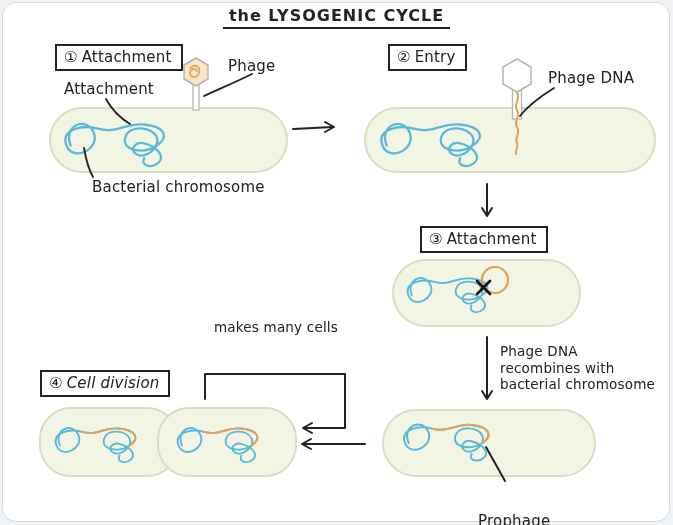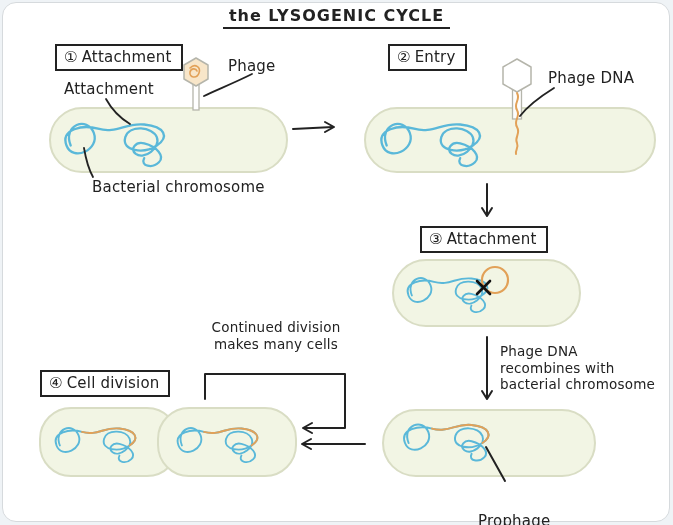--- a/index.html
+++ b/index.html
@@ -179,33 +179,32 @@
 
   <div class="stepbox" style="left:55px; top:44px;">
     <span class="num">①</span><span>Attachment</span>
   </div>
   <div class="stepbox" style="left:388px; top:44px;">
     <span class="num">②</span><span>Entry</span>
   </div>
   <div class="stepbox" style="left:420px; top:226px;">
     <span class="num">③</span><span>Attachment</span>
   </div>
-  <div class="stepbox" style="left:40px; top:370px;">
+  <div class="stepbox" style="left:40px; top:370px;font-style:italic;">
     <span class="num">④</span><span>Cell division</span>
   </div>
 
   <div class="txt" style="left:64px; top:80px;">Attachment</div>
   <div class="txt" style="left:228px; top:57px;">Phage</div>
   <div class="txt" style="left:92px; top:178px;">Bacterial chromosome</div>
   <div class="txt" style="left:548px; top:69px;">Phage DNA</div>
   <div class="txt" style="left:478px; top:512px;">Prophage</div>
 
   <div class="note" style="left:500px; top:343px; width:170px;">
     <div>Phage DNA</div>
     <div>recombines with</div>
     <div>bacterial chromosome</div>
   </div>
 
   <div class="note centered" style="left:182px; top:319px; width:188px;">
-    <div>Continued division</div>
     <div>makes many cells</div>
   </div>
 </div>
 
 </body></html>

